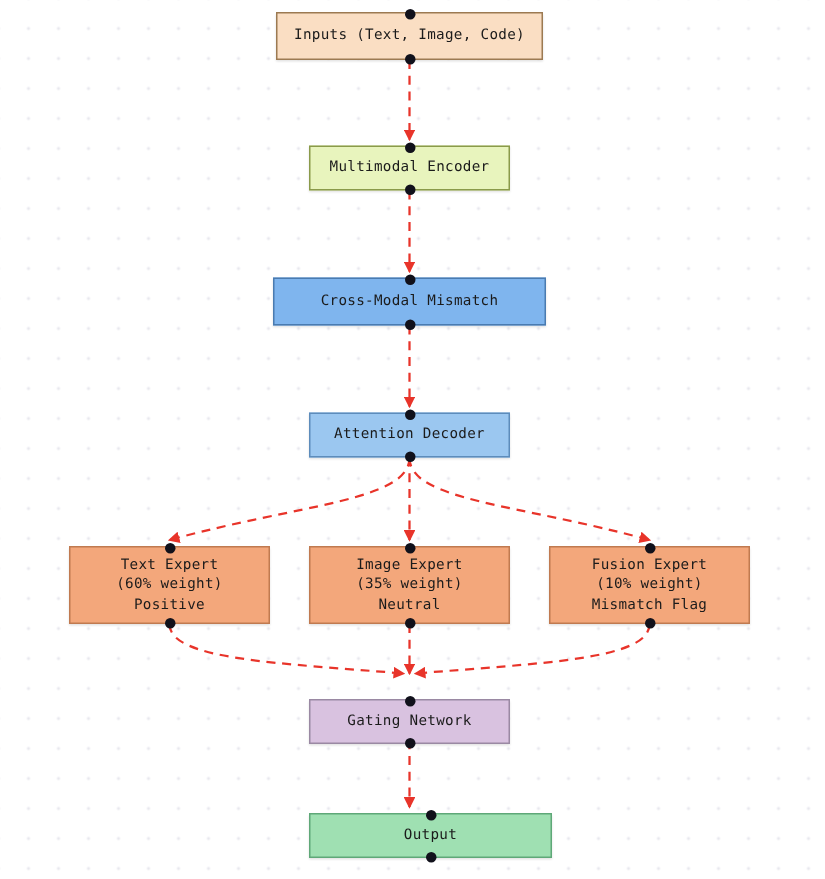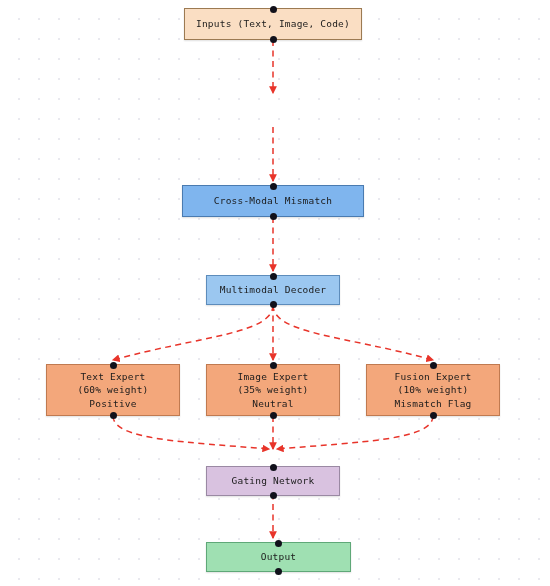--- a/index.html
+++ b/index.html
@@ -70,30 +70,35 @@
       <path d="M 273 483 L 273 538"></path>
     </g>
   </svg>
 
   <div class="node" style="left: 184px; top: 8px; width: 178px; height: 32px; background: rgb(250, 222, 195); border: 1.2px solid rgb(156, 122, 82);">
     <span class="port top" style="background: rgb(17, 17, 27);"></span>
     <span class="label">Inputs (Text, Image, Code)</span>
     <span class="port bottom" style="background: rgb(17, 17, 27);"></span>
   </div>
 
+  <div class="node" style="left: 206px; top: 97px; width: 134px; height: 30px; background: rgb(232, 244, 189); border: 1.2px solid rgb(138, 154, 74);">
+    <span class="port top" style="background: rgb(17, 17, 27);"></span>
+    <span class="label">Multimodal Encoder</span>
+    <span class="port bottom" style="background: rgb(17, 17, 27);"></span>
+  </div>
 
   <div class="node" style="left: 182px; top: 185px; width: 182px; height: 32px; background: rgb(127, 181, 238); border: 1.2px solid rgb(74, 123, 176);">
     <span class="port top" style="background: rgb(17, 17, 27);"></span>
     <span class="label">Cross-Modal Mismatch</span>
     <span class="port bottom" style="background: rgb(17, 17, 27);"></span>
   </div>
 
   <div class="node" style="left: 206px; top: 275px; width: 134px; height: 30px; background: rgb(155, 199, 240); border: 1.2px solid rgb(93, 140, 187);">
     <span class="port top" style="background: rgb(17, 17, 27);"></span>
-    <span class="label">Multimodal Decoder</span>
+    <span class="label">Attention Decoder</span>
     <span class="port bottom" style="background: rgb(17, 17, 27);"></span>
   </div>
 
   <div class="node" style="left: 46px; top: 364px; width: 134px; height: 52px; background: rgb(243, 167, 123); border: 1.2px solid rgb(192, 122, 80); justify-content: center;">
     <span class="port top" style="background: rgb(17, 17, 27);"></span>
     <span class="label">Text Expert
 (60% weight)
 Positive</span>
     <span class="port bottom" style="background: rgb(17, 17, 27);"></span>
   </div>
@@ -113,19 +118,19 @@
 Mismatch Flag</span>
     <span class="port bottom" style="background: rgb(17, 17, 27);"></span>
   </div>
 
   <div class="node" style="left: 206px; top: 466px; width: 134px; height: 30px; background: rgb(217, 194, 224); border: 1.2px solid rgb(154, 137, 163);">
     <span class="port top" style="background: rgb(17, 17, 27);"></span>
     <span class="label">Gating Network</span>
     <span class="port bottom" style="background: rgb(17, 17, 27);"></span>
   </div>
 
-  <div class="node" style="left: 206px; top: 542px; width: 145px; height: 30px; background: rgb(159, 224, 178); border: 1.2px solid rgb(95, 168, 120);">
+  <div class="node" style="left: 206px; top: 542px; width: 162px; height: 30px; background: rgb(159, 224, 178); border: 1.2px solid rgb(95, 168, 120);">
     <span class="port top" style="background: rgb(17, 17, 27);"></span>
     <span class="label">Output</span>
     <span class="port bottom" style="background: rgb(17, 17, 27);"></span>
   </div>
 
 </div>
 
 </body></html>

